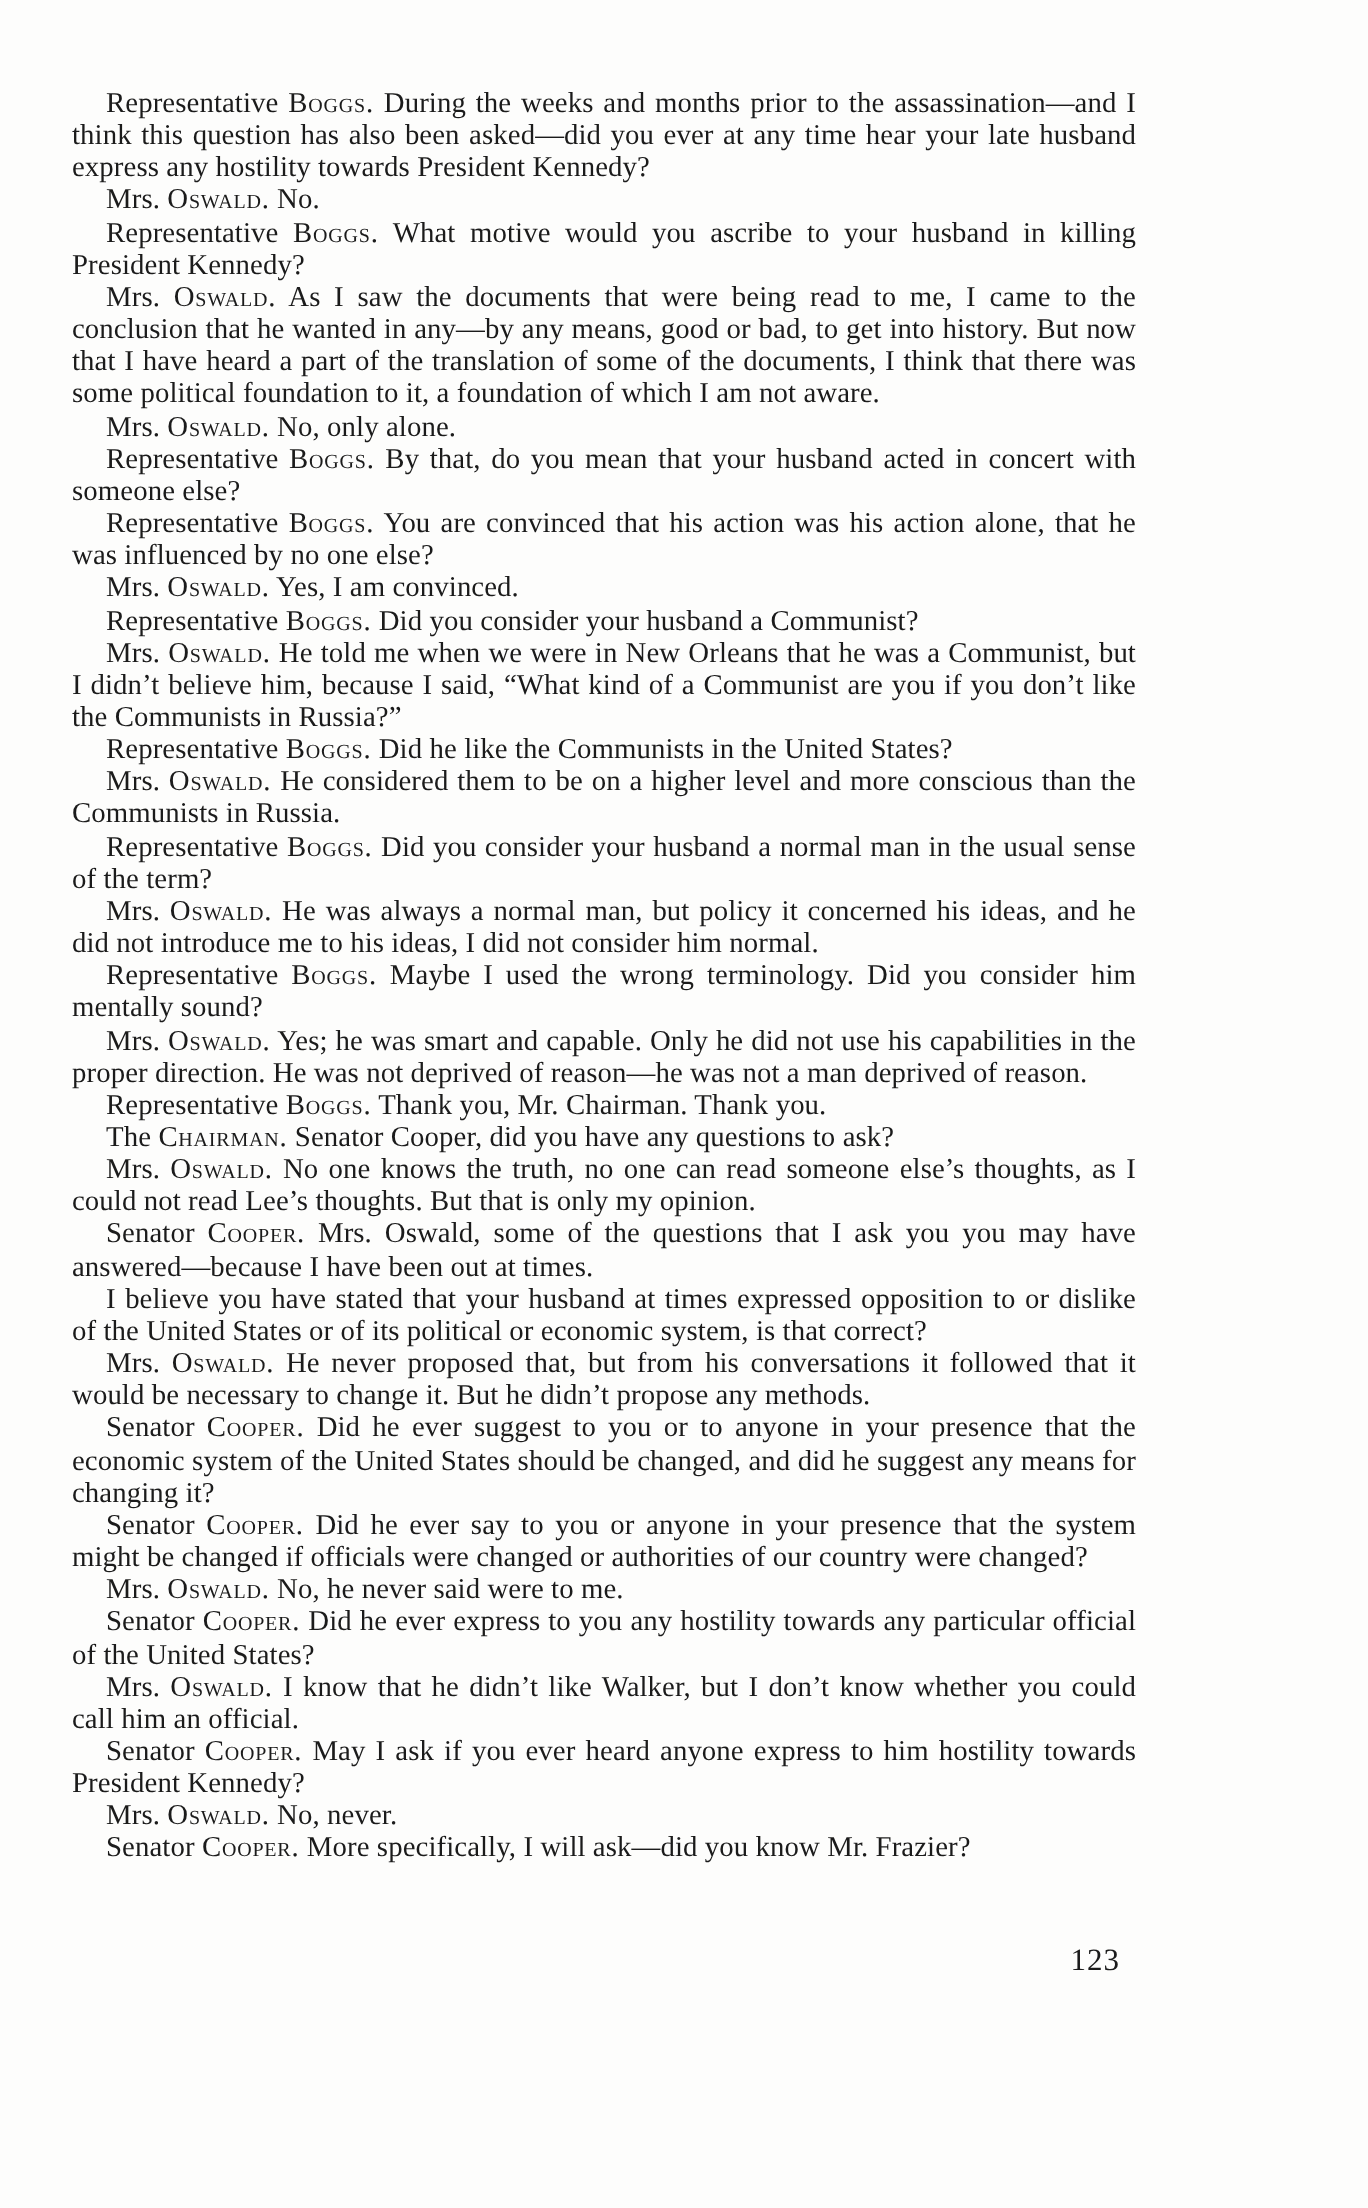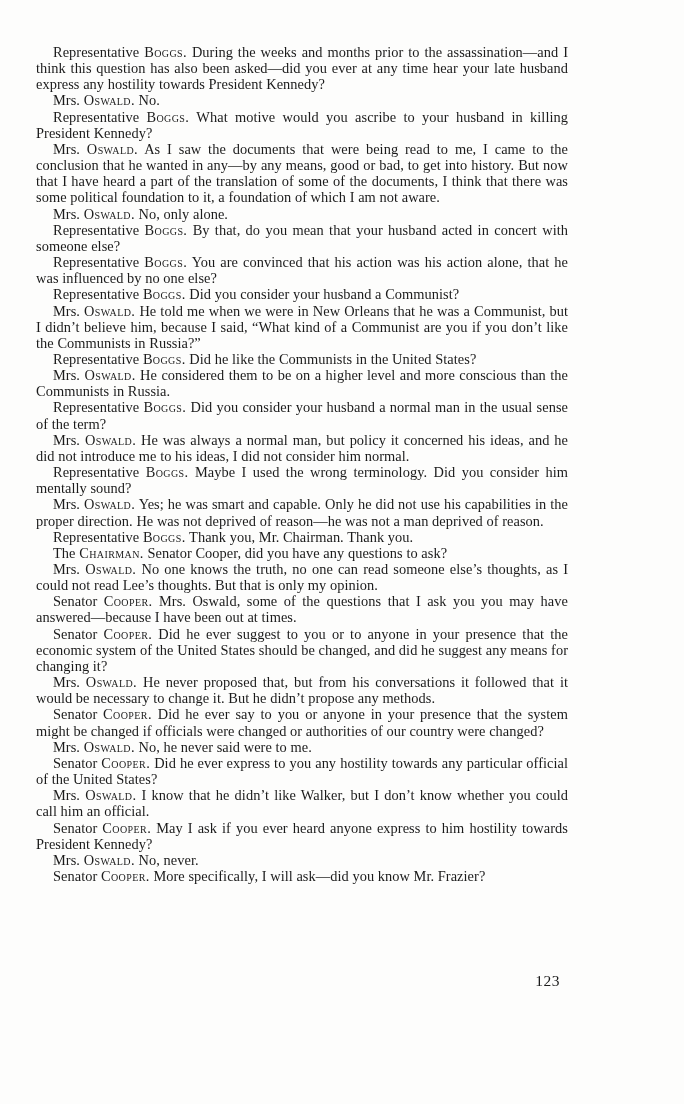--- a/index.html
+++ b/index.html
@@ -57,20 +57,21 @@
       <p class="para"><span class="speaker"><span class="speaker-title">Representative</span> <span class="speaker-name">Boggs.</span></span> <span class="para-text">What motive would you ascribe to your husband in killing President Kennedy?</span></p>
 
       <p class="para"><span class="speaker"><span class="speaker-title">Mrs.</span> <span class="speaker-name">Oswald.</span></span> <span class="para-text">As I saw the documents that were being read to me, I came to the conclusion that he wanted in any—by any means, good or bad, to get into history. But now that I have heard a part of the translation of some of the documents, I think that there was some political foundation to it, a foundation of which I am not aware.</span></p>
 
       <p class="para"><span class="speaker"><span class="speaker-title">Mrs.</span> <span class="speaker-name">Oswald.</span></span> <span class="para-text">No, only alone.</span></p>
 
       <p class="para"><span class="speaker"><span class="speaker-title">Representative</span> <span class="speaker-name">Boggs.</span></span> <span class="para-text">By that, do you mean that your husband acted in concert with someone else?</span></p>
 
       <p class="para"><span class="speaker"><span class="speaker-title">Representative</span> <span class="speaker-name">Boggs.</span></span> <span class="para-text">You are convinced that his action was his action alone, that he was influenced by no one else?</span></p>
 
+      <p class="para"><span class="speaker"><span class="speaker-title">Mrs.</span> <span class="speaker-name">Oswald.</span></span> <span class="para-text">Yes, I am convinced.</span></p>
 
       <p class="para"><span class="speaker"><span class="speaker-title">Representative</span> <span class="speaker-name">Boggs.</span></span> <span class="para-text">Did you consider your husband a Communist?</span></p>
 
       <p class="para"><span class="speaker"><span class="speaker-title">Mrs.</span> <span class="speaker-name">Oswald.</span></span> <span class="para-text">He told me when we were in New Orleans that he was a Communist, but I didn’t believe him, because I said, “What kind of a Communist are you if you don’t like the Communists in Russia?”</span></p>
 
       <p class="para"><span class="speaker"><span class="speaker-title">Representative</span> <span class="speaker-name">Boggs.</span></span> <span class="para-text">Did he like the Communists in the United States?</span></p>
 
       <p class="para"><span class="speaker"><span class="speaker-title">Mrs.</span> <span class="speaker-name">Oswald.</span></span> <span class="para-text">He considered them to be on a higher level and more conscious than the Communists in Russia.</span></p>
 
       <p class="para"><span class="speaker"><span class="speaker-title">Representative</span> <span class="speaker-name">Boggs.</span></span> <span class="para-text">Did you consider your husband a normal man in the usual sense of the term?</span></p>
@@ -82,25 +83,26 @@
       <p class="para"><span class="speaker"><span class="speaker-title">Mrs.</span> <span class="speaker-name">Oswald.</span></span> <span class="para-text">Yes; he was smart and capable. Only he did not use his capabilities in the proper direction. He was not deprived of reason—he was not a man deprived of reason.</span></p>
 
       <p class="para"><span class="speaker"><span class="speaker-title">Representative</span> <span class="speaker-name">Boggs.</span></span> <span class="para-text">Thank you, Mr. Chairman. Thank you.</span></p>
 
       <p class="para"><span class="speaker"><span class="speaker-title">The</span> <span class="speaker-name">Chairman.</span></span> <span class="para-text">Senator Cooper, did you have any questions to ask?</span></p>
 
       <p class="para"><span class="speaker"><span class="speaker-title">Mrs.</span> <span class="speaker-name">Oswald.</span></span> <span class="para-text">No one knows the truth, no one can read someone else’s thoughts, as I could not read Lee’s thoughts. But that is only my opinion.</span></p>
 
       <p class="para"><span class="speaker"><span class="speaker-title">Senator</span> <span class="speaker-name">Cooper.</span></span> <span class="para-text">Mrs. Oswald, some of the questions that I ask you you may have answered—because I have been out at times.</span></p>
 
+      <p class="para"> <span class="para-text">I believe you have stated that your husband at times expressed opposition to or dislike of the United States or of its political or economic system, is that correct?</span></p>
 
 
+      <p class="para"><span class="speaker"><span class="speaker-title">Mrs.</span> <span class="speaker-name">Oswald.</span></span> <span class="para-text">He never proposed that, but from his conversations it followed that it would be necessary to change it. But he didn’t propose any methods.</span></p>
+
       <p class="para"><span class="speaker"><span class="speaker-title">Senator</span> <span class="speaker-name">Cooper.</span></span> <span class="para-text">Did he ever suggest to you or to anyone in your presence that the economic system of the United States should be changed, and did he suggest any means for changing it?</span></p>
-
-      <p class="para"><span class="speaker"><span class="speaker-title">Mrs.</span> <span class="speaker-name">Oswald.</span></span> <span class="para-text">He never proposed that, but from his conversations it followed that it would be necessary to change it. But he didn’t propose any methods.</span></p>
 
       <p class="para"><span class="speaker"><span class="speaker-title">Senator</span> <span class="speaker-name">Cooper.</span></span> <span class="para-text">Did he ever say to you or anyone in your presence that the system might be changed if officials were changed or authorities of our country were changed?</span></p>
 
       <p class="para"><span class="speaker"><span class="speaker-title">Mrs.</span> <span class="speaker-name">Oswald.</span></span> <span class="para-text">No, he never said were to me.</span></p>
 
       <p class="para"><span class="speaker"><span class="speaker-title">Senator</span> <span class="speaker-name">Cooper.</span></span> <span class="para-text">Did he ever express to you any hostility towards any particular official of the United States?</span></p>
 
       <p class="para"><span class="speaker"><span class="speaker-title">Mrs.</span> <span class="speaker-name">Oswald.</span></span> <span class="para-text">I know that he didn’t like Walker, but I don’t know whether you could call him an official.</span></p>
 
       <p class="para"><span class="speaker"><span class="speaker-title">Senator</span> <span class="speaker-name">Cooper.</span></span> <span class="para-text">May I ask if you ever heard anyone express to him hostility towards President Kennedy?</span></p>

